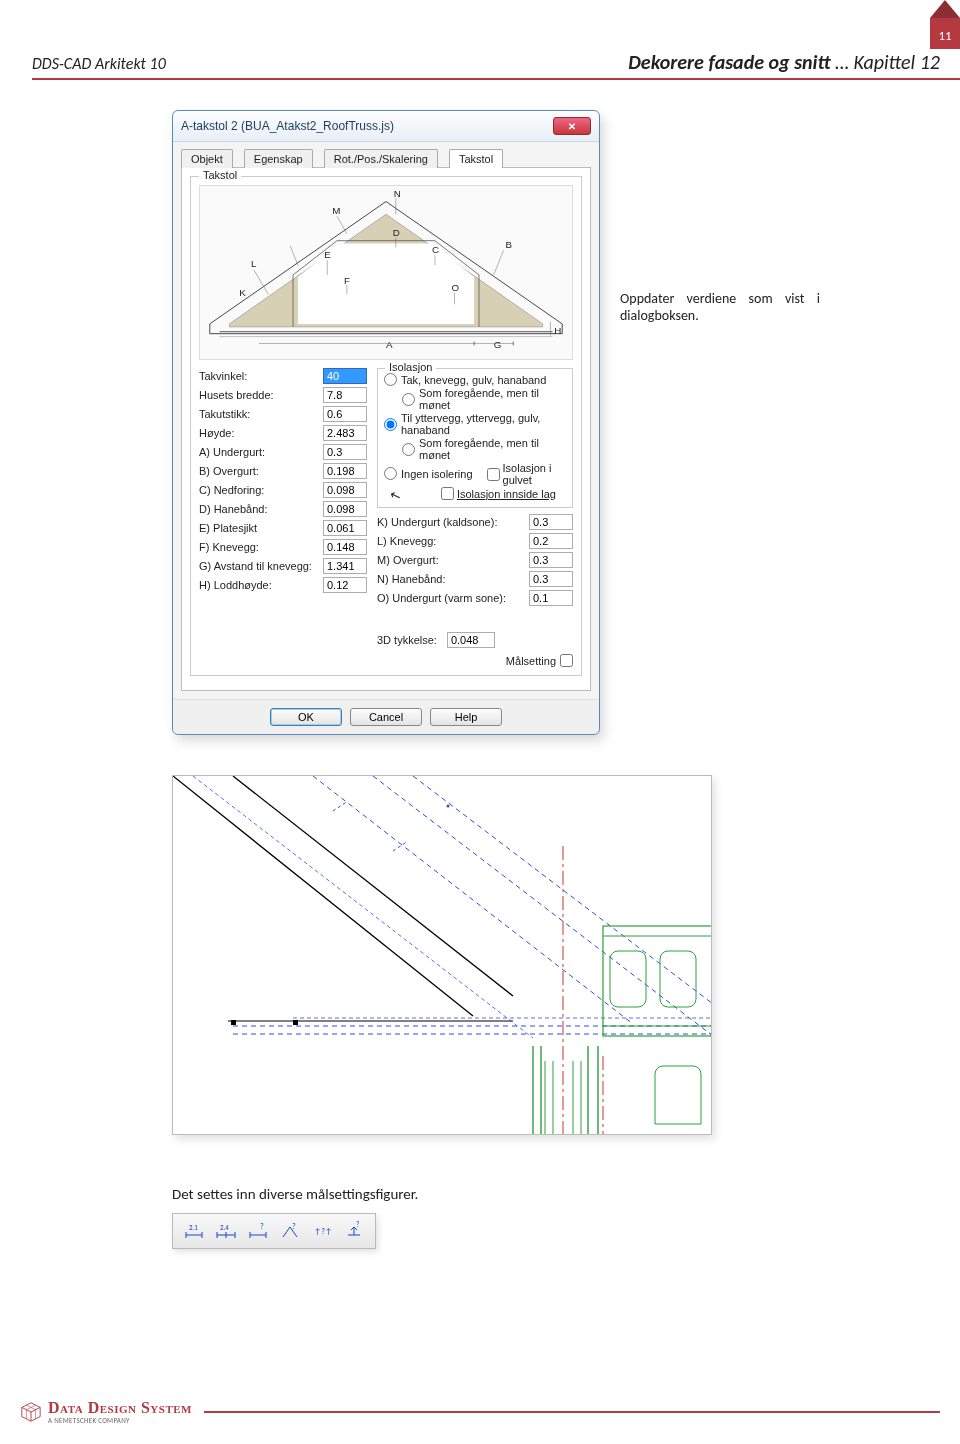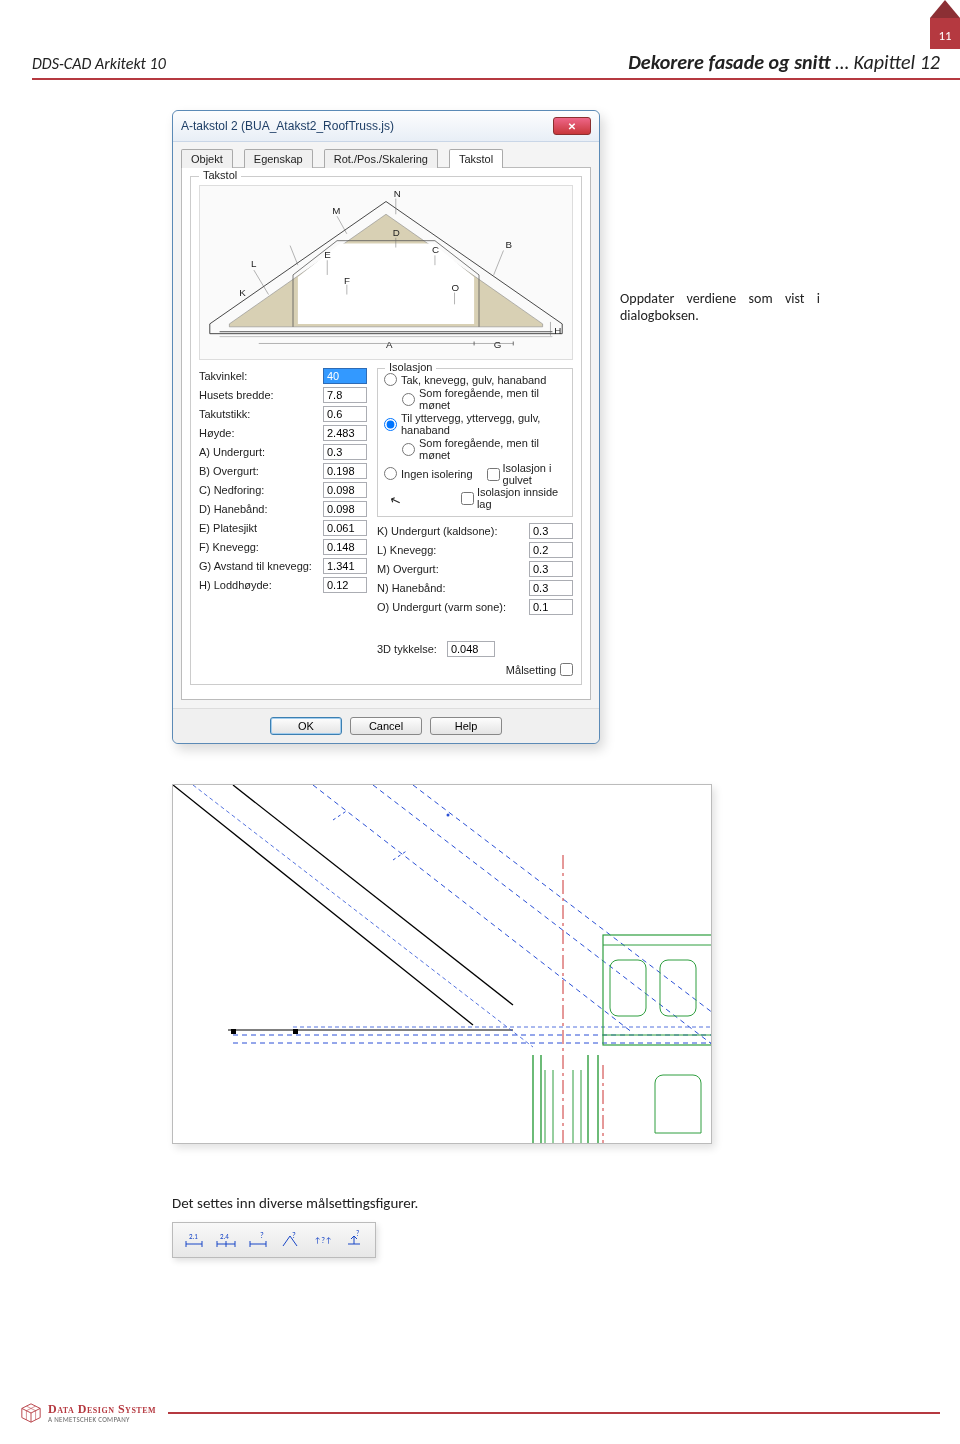--- a/index.html
+++ b/index.html
@@ -69,21 +69,21 @@
   .detail-img { width: 540px; height: 360px; border: 1px solid #bbb; background: #fff; position: relative; overflow: hidden; box-shadow: 3px 4px 8px rgba(0,0,0,0.12); margin-bottom: 30px; }
   
   .toolbar { display: inline-flex; gap: 6px; padding: 5px 8px; border: 1px solid #bbb; background: linear-gradient(#f8f8f8,#e7e7e7); box-shadow: 2px 3px 6px rgba(0,0,0,0.12); margin-bottom: 40px; }
   .tool-btn { width: 26px; height: 24px; border: 1px solid transparent; display: flex; align-items: center; justify-content: center; font-size: 9px; color: #1846c7; position: relative; }
   .tool-btn svg { width: 20px; height: 20px; }
   
   .footer { position: absolute; bottom: 20px; left: 20px; right: 20px; display: flex; align-items: center; }
   .footer-logo { display: flex; align-items: center; gap: 6px; }
   .footer-logo-icon { width: 22px; height: 22px; }
   .footer-text { display: flex; flex-direction: column; line-height: 1; }
-  .footer-brand { font-family: Georgia, serif; color: #b53940; font-size: 12px; letter-spacing: 0.5px; font-variant: small-caps; font-weight: bold; }
+  .footer-brand { font-family: Georgia, serif; color: #b53940; font-size: 16px; letter-spacing: 0.5px; font-variant: small-caps; font-weight: bold; }
   .footer-sub { font-size: 7px; color: #666; letter-spacing: 0.3px; margin-top: 1px; }
   .footer-rule { flex: 1; height: 2px; background: #b53940; margin-left: 12px; }
   
   .page-wrap { min-height: 1444px; position: relative; padding-left: 32px; }
 </style>
 </head>
 <body>
 
 <div class="page-wrap">
 
@@ -238,21 +238,21 @@
                         <input type="radio" name="iso" style="">
                         <span>Ingen isolering</span>
                       </div>
                 <span class="inline-check">
                         <input type="checkbox" style="">
                         <span>Isolasjon i gulvet</span>
                       </span>
               </div>
               <div style="display:flex;align-items:center;">
                 <span class="cursor-arrow">↖</span>
-                <span class="inline-check" style="margin-left:54px;">
+                <span class="inline-check" style="margin-left:34px;text-decoration:underline;">
                         <input type="checkbox" style="">
                         <span>Isolasjon innside lag</span>
                       </span>
               </div>
             </div>
 
             <div class="right-inputs">
               <div class="form-row">
                       <label>K) Undergurt (kaldsone):</label>
                       <input type="text" value="0.3" style="">

